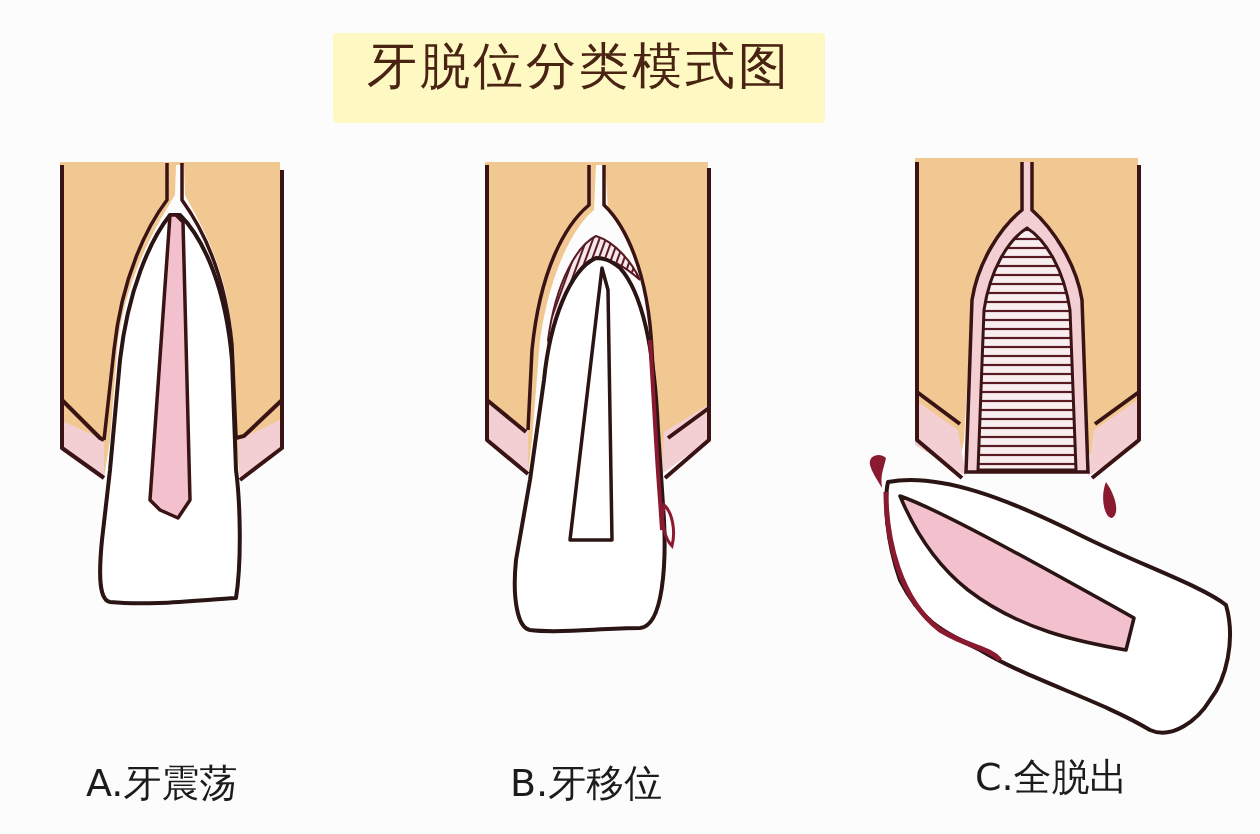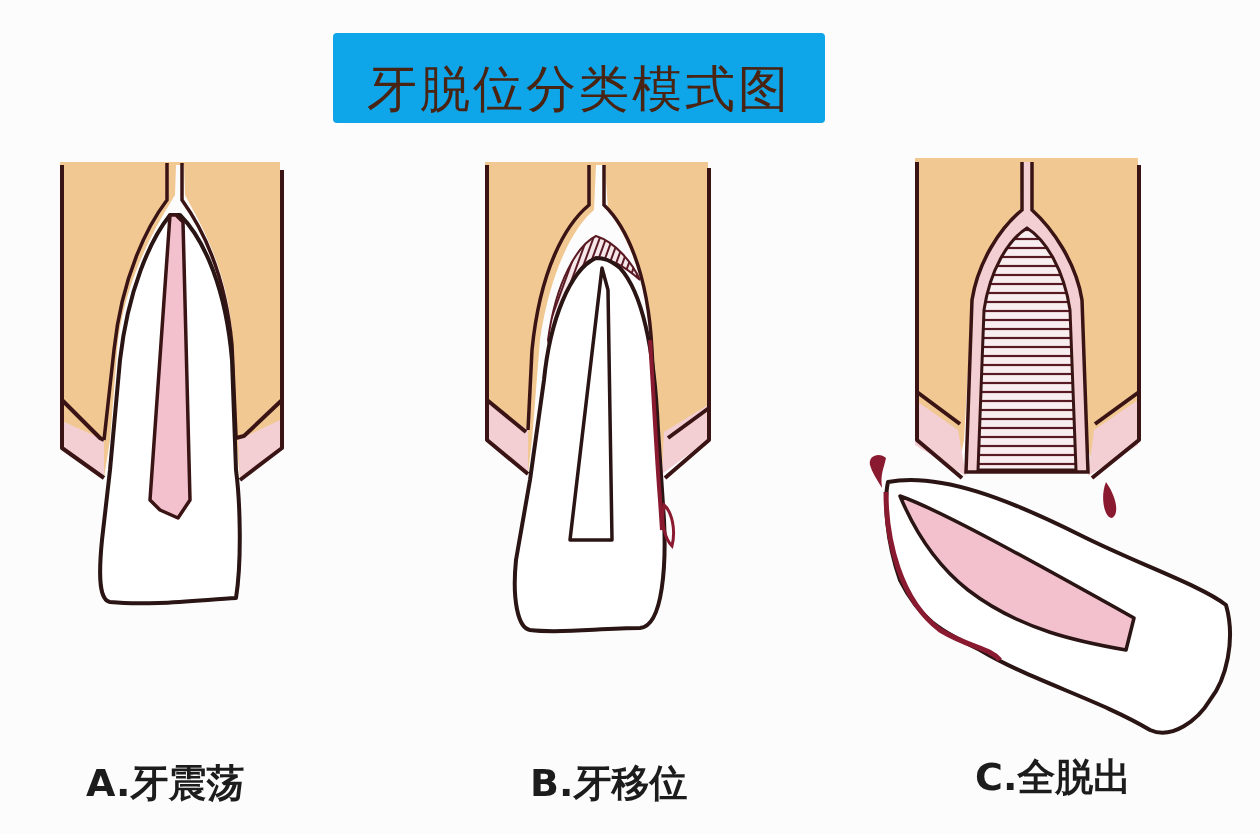--- a/index.html
+++ b/index.html
@@ -2,32 +2,32 @@
 <html><head>
 <meta charset="utf-8">
 <style>
   html, body { margin: 0; padding: 0; }
   body {
     width: 1260px; height: 834px; background: #fdfcfc; position: relative; overflow: hidden;
     font-family: "DejaVu Sans", "Liberation Sans", sans-serif;
   }
   .title-box {
     position: absolute; left: 333px; top: 33px; width: 492px; height: 90px;
-    background: #0ea5e9; border-radius: 4px;
-    display: flex; align-items: flex-end; justify-content: center;
+    background: #fef9c3; border-radius: 4px;
+    display: flex; align-items: flex-start; justify-content: center;
   }
   .title-box span {
     font-size: 50px; color: #4a2413; letter-spacing: 3px; font-weight: normal;
   }
   svg.fig { position: absolute; left: 0; top: 0; }
   .label {
-    position: absolute; font-size: 38px; color: #1c1c1c; white-space: nowrap; font-weight: bold;
+    position: absolute; font-size: 38px; color: #1c1c1c; white-space: nowrap;
   }
   #label-a { left: 86px; top: 758px; }
-  #label-b { left: 530px; top: 758px; }
+  #label-b { left: 510px; top: 758px; }
   #label-c { left: 975px; top: 752px; text-align: center; }
 </style>
 </head>
 <body>
 
 <div class="title-box">
   <span>牙脱位分类模式图</span>
 </div>
 
 <svg class="fig" width="1260" height="834" viewBox="0 0 1260 834">

